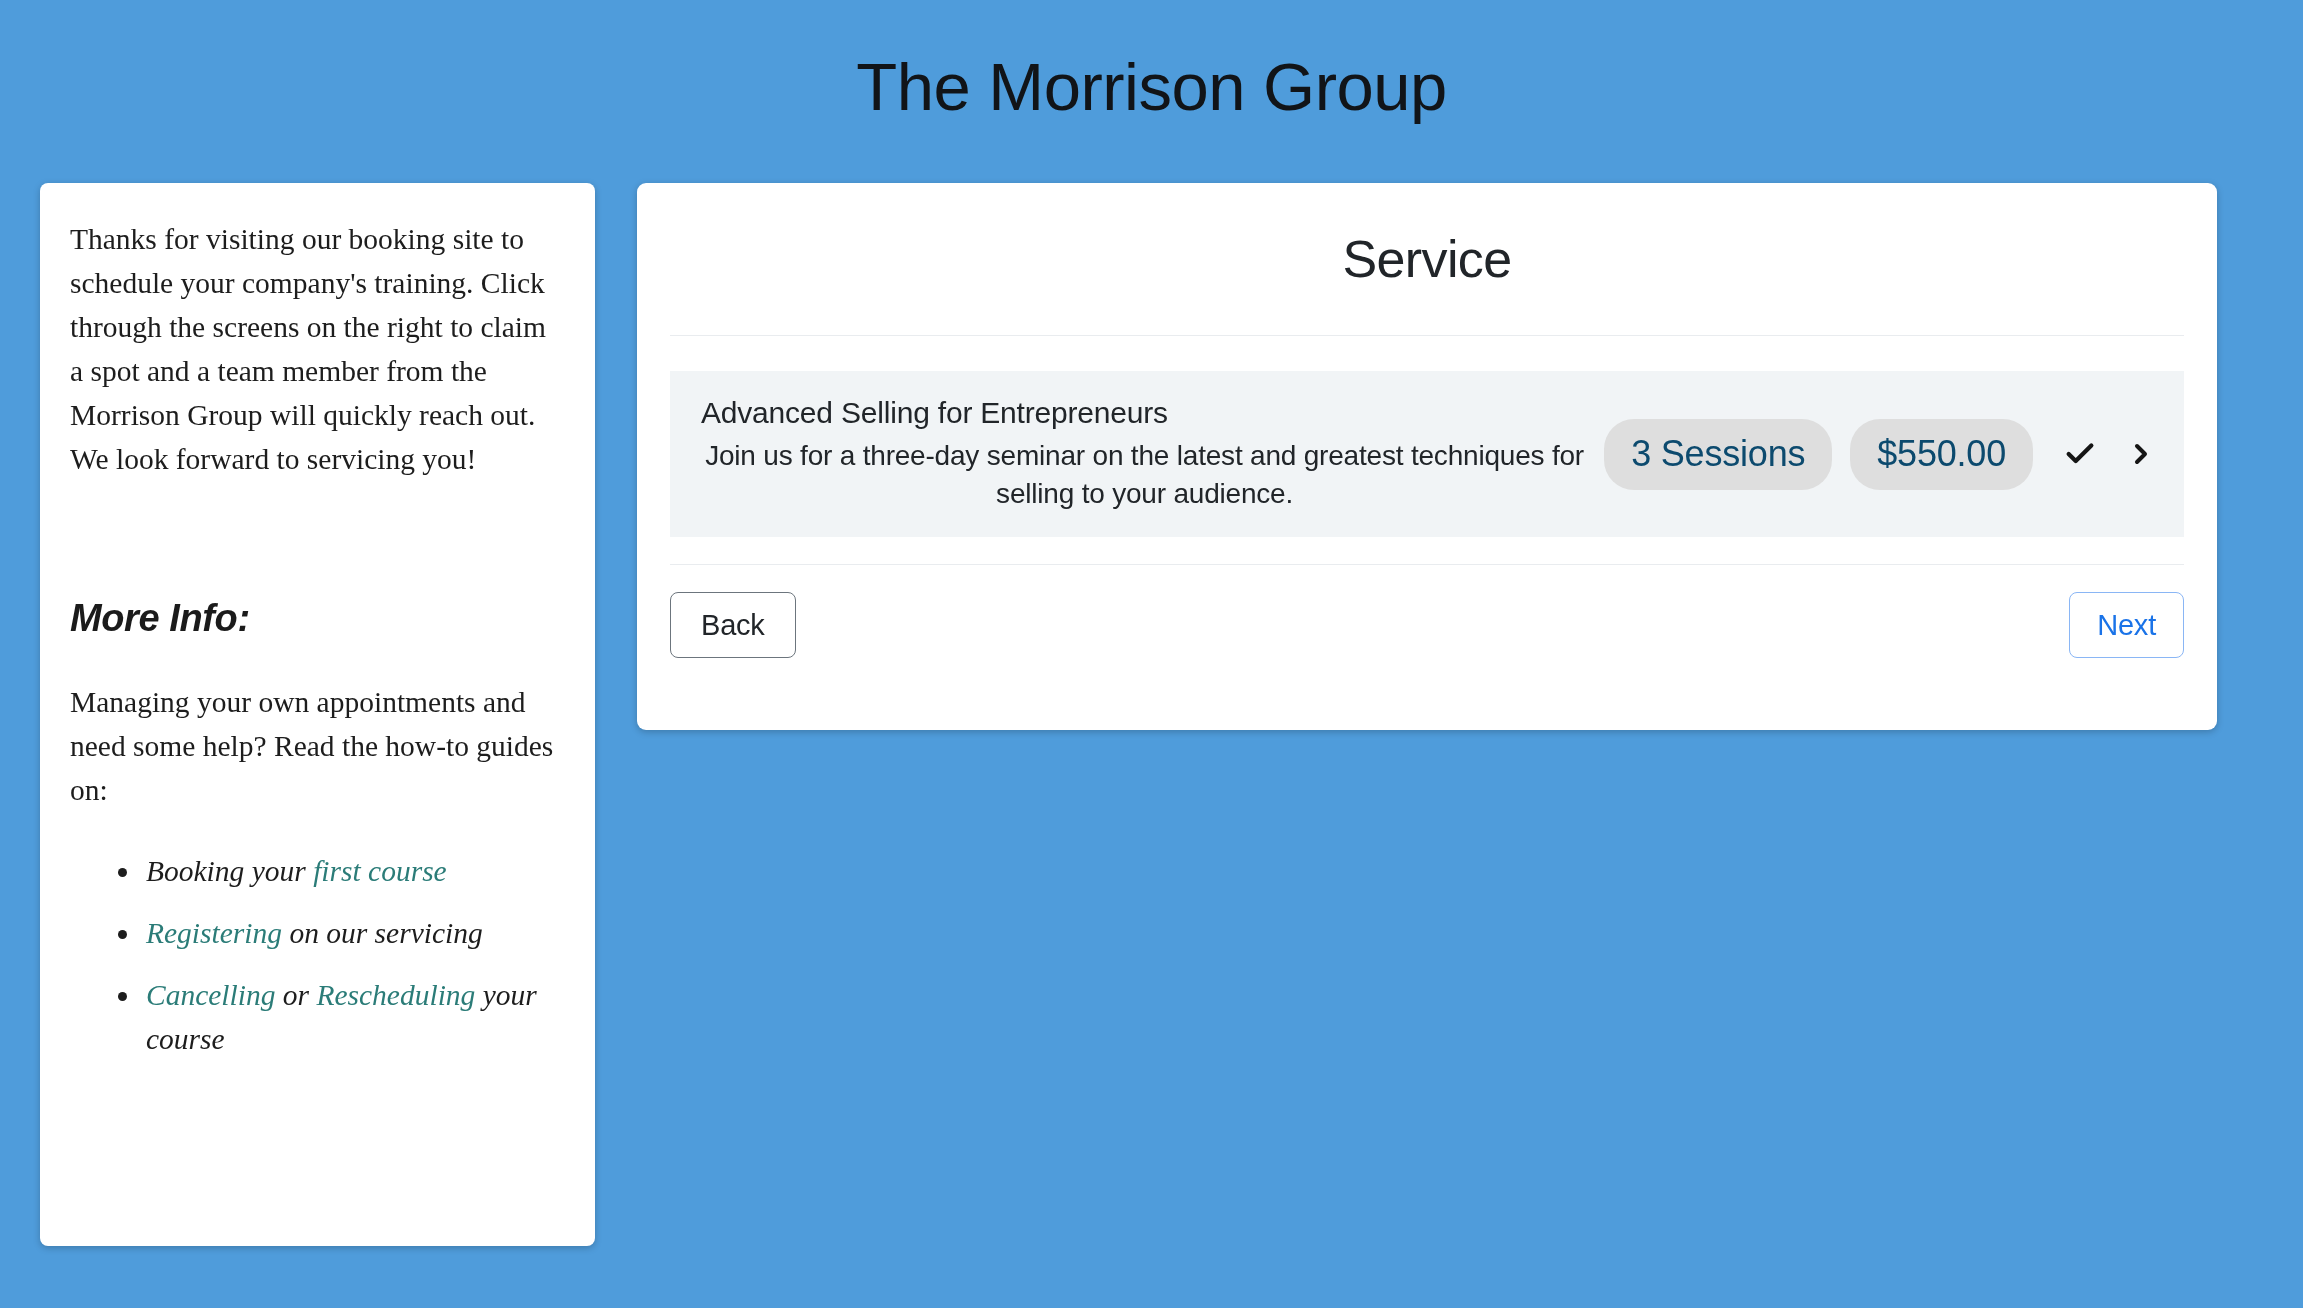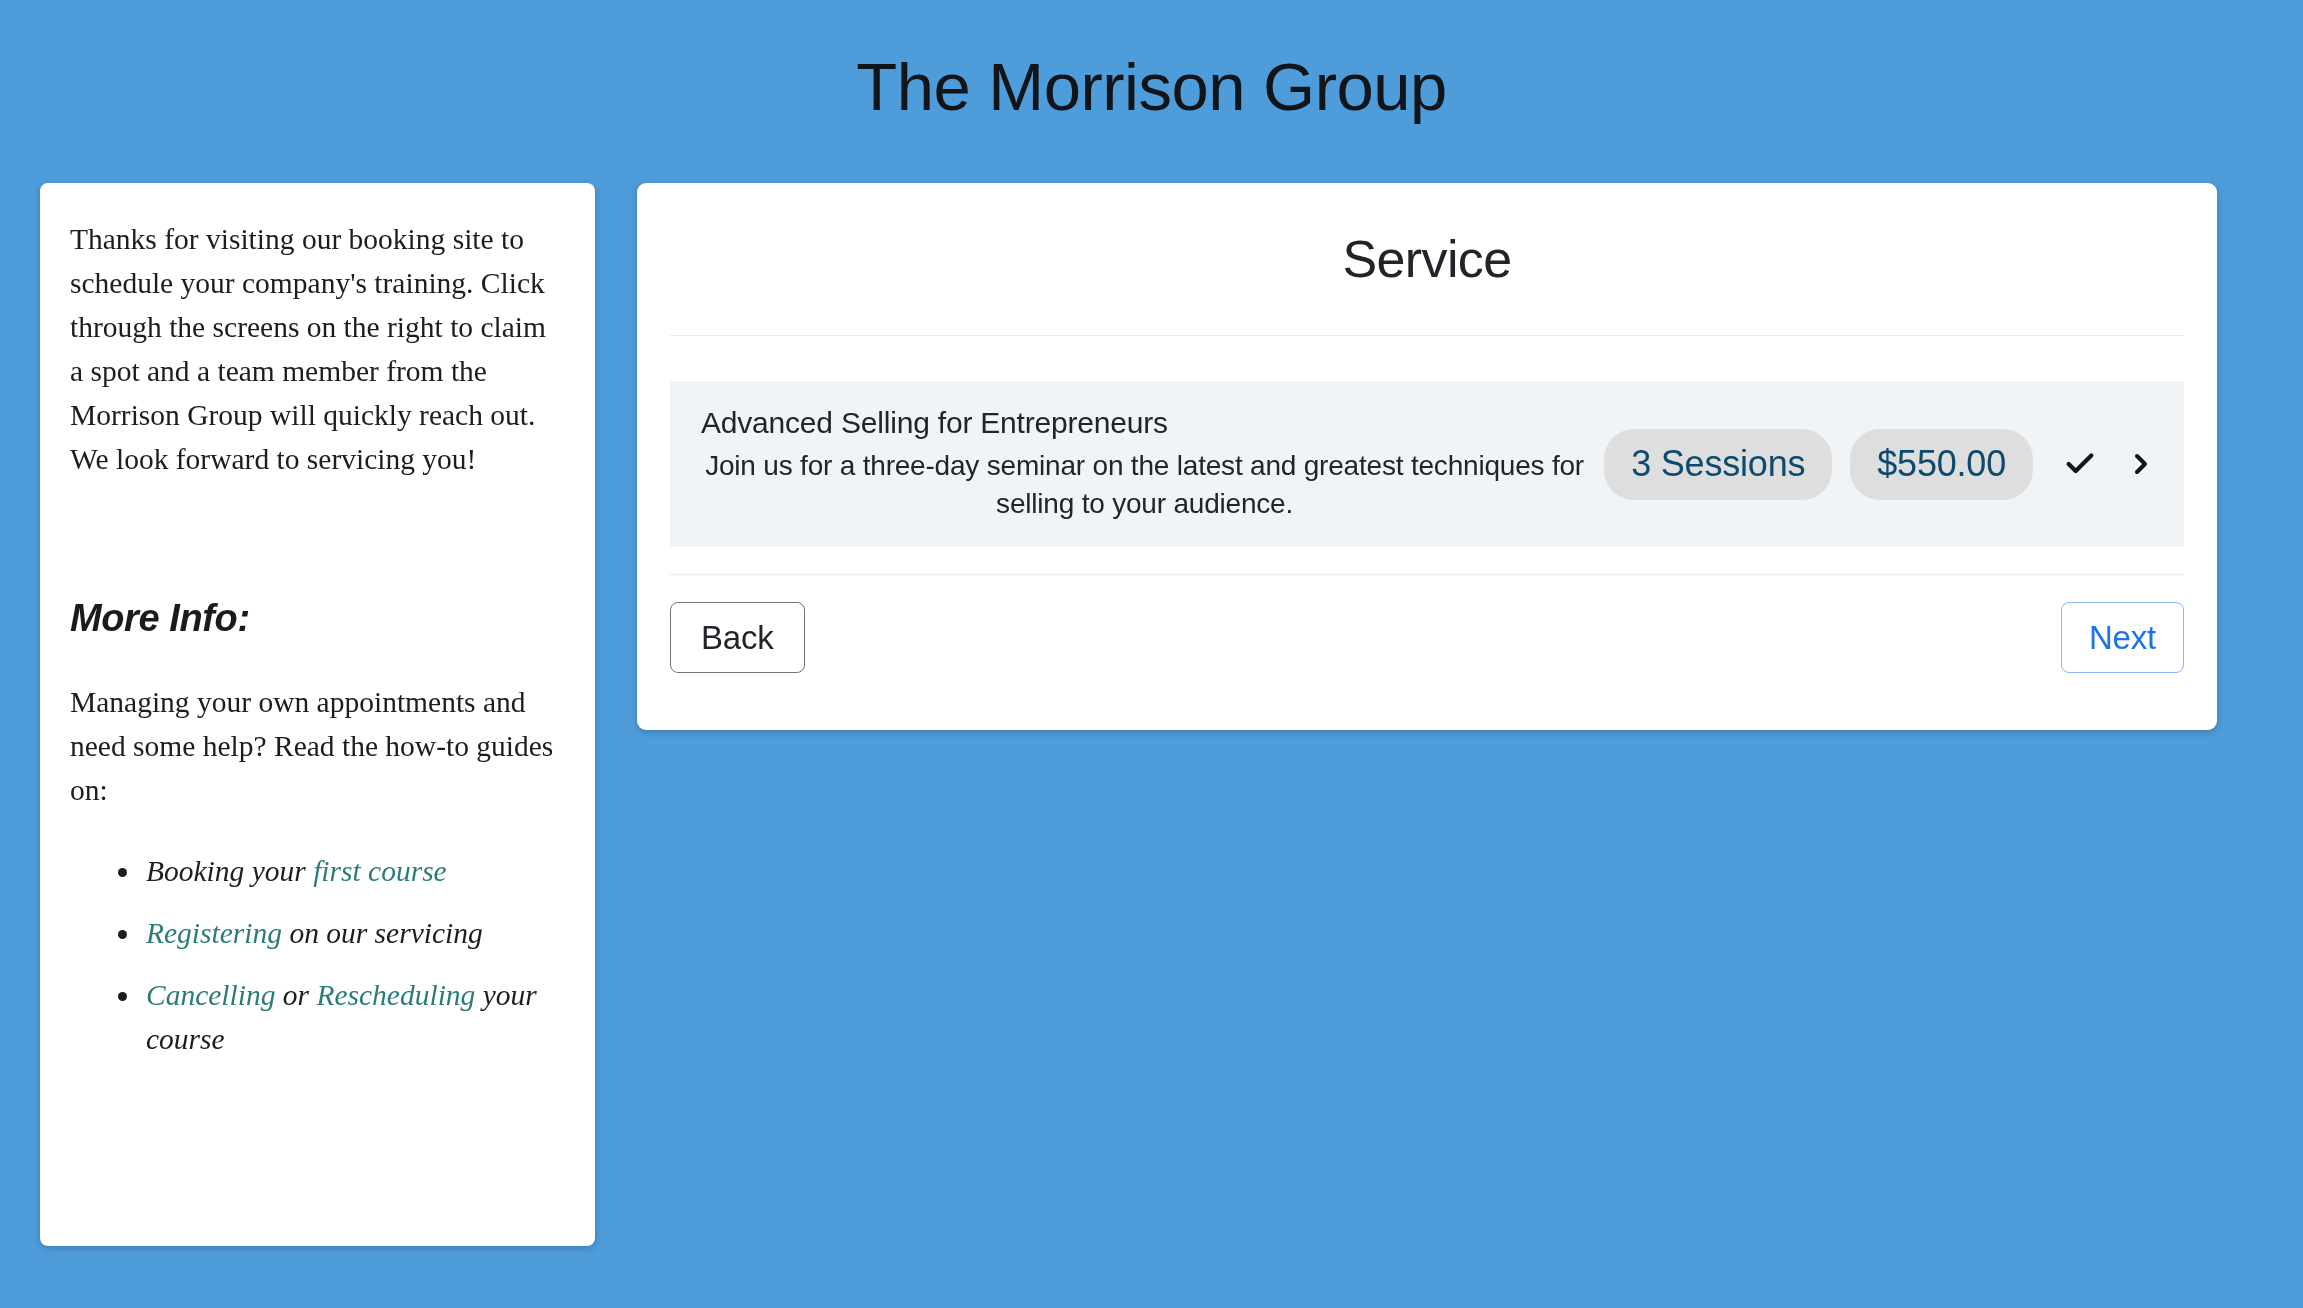--- a/index.html
+++ b/index.html
@@ -104,21 +104,21 @@
     height: 1px;
     background: #e9ecef;
     margin: 45px 33px 0 33px;
   }
 
   
   .service-row {
     display: flex;
     align-items: center;
     background: #f1f4f6;
-    margin: 45px 33px 0 33px;
+    margin: 35px 33px 0 33px;
     padding: 23px 27px 23px 31px;
     min-height: 148px;
   }
   .service-text { flex: 1 1 auto; min-width: 0; padding-right: 16px; }
   .service-name {
     font-size: 30px;
     color: #212529;
     line-height: 1.28;
     margin: 0 0 4px 0;
     letter-spacing: -0.2px;
@@ -155,21 +155,21 @@
   
   .booking-footer {
     display: flex;
     align-items: center;
     justify-content: space-between;
     margin: 0 33px;
     padding-top: 27px;
   }
   .btn {
     font-family: "Liberation Sans", sans-serif;
-    font-size: 33px;
+    font-size: 29px;
     background: #ffffff;
     border-radius: 8px;
     padding: 14px 30px;
     line-height: 1.25;
     cursor: pointer;
     letter-spacing: -0.2px;
   }
   .btn-back { border: 1px solid #6c757d; color: #212529; }
   .btn-next { border: 1px solid #8ab6f5; color: #1a73e8; padding: 14px 27px; }
 </style>

